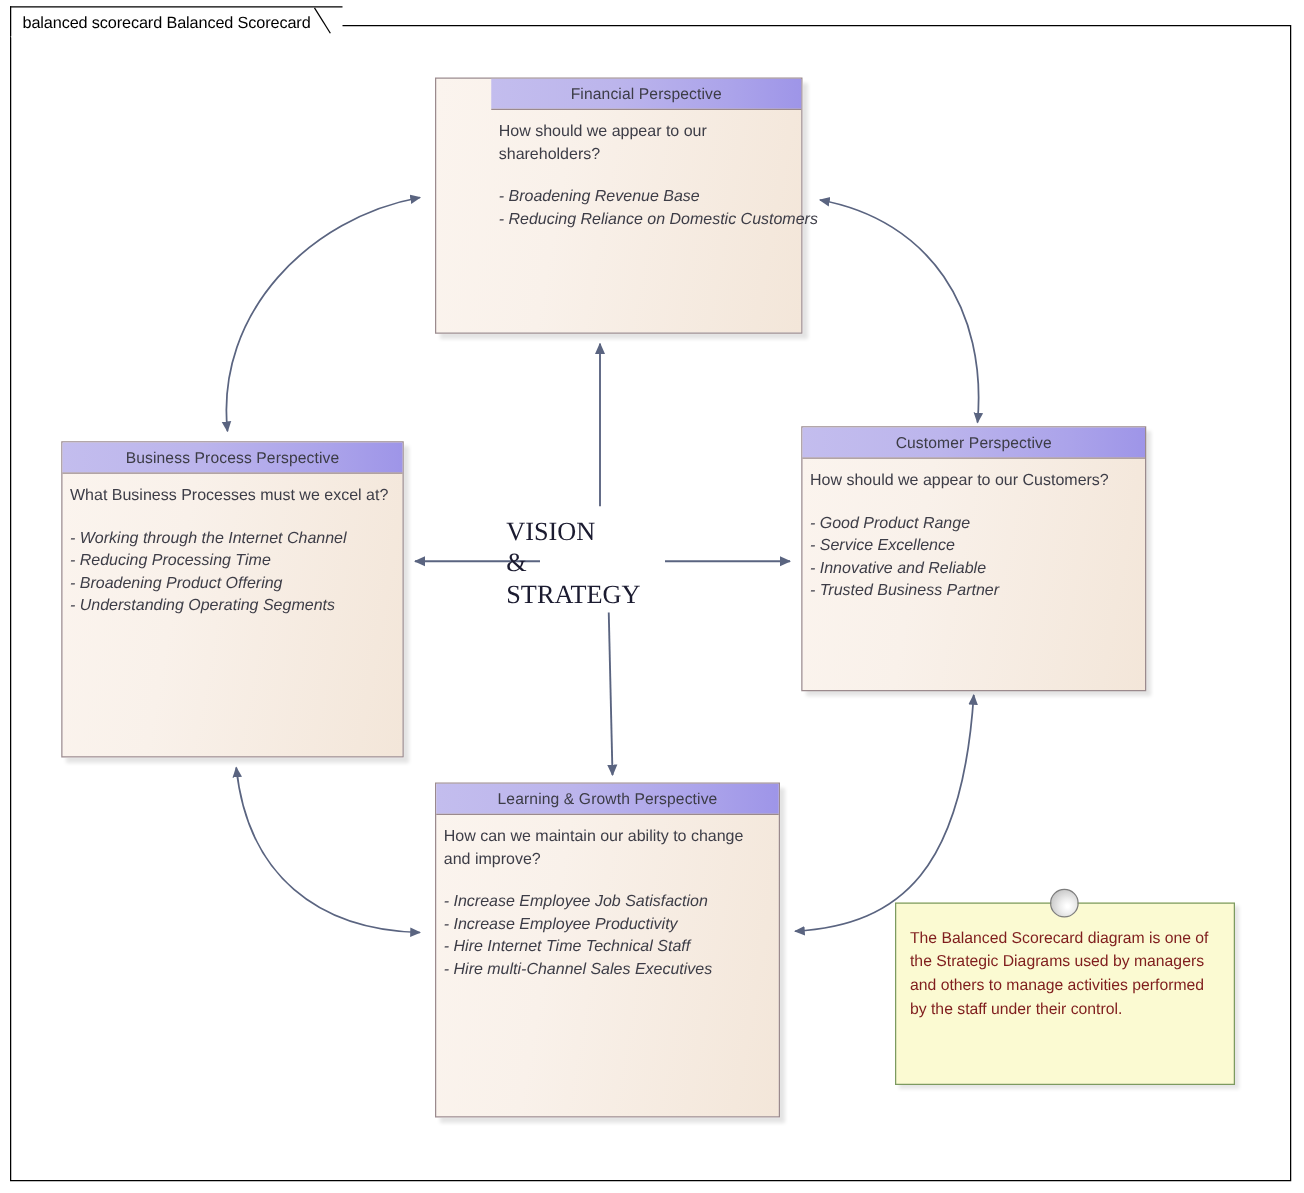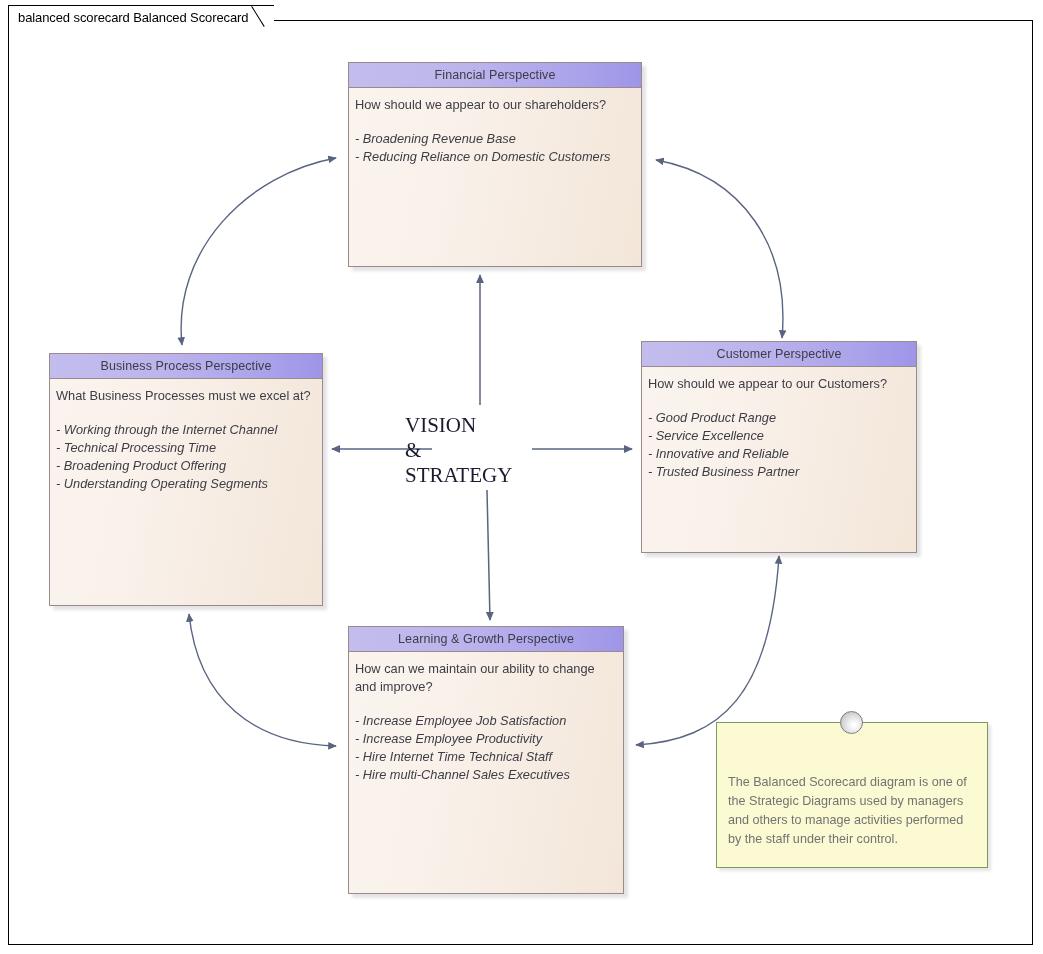--- a/index.html
+++ b/index.html
@@ -154,22 +154,21 @@
     box-sizing: border-box;
     background: #fbfad2;
     border: 1px solid #7c9a60;
     box-shadow: 3px 3px 3px rgba(0,0,0,0.10);
     z-index: 3;
   }
   #note-text {
     padding: 18px 16px 10px 11px;
     font-size: 12.6px;
     line-height: 19px;
-    color: #737373;
-    margin-top: 32px;
+    color: #7f1d1d;
   }
   #note-pin {
     position: absolute;
     left: 50%;
     top: -12px;
     margin-left: -12px;
     width: 23px;
     height: 23px;
     border-radius: 50%;
     border: 1px solid #7d7d7d;
@@ -209,42 +208,42 @@
     </g>
 
     <g stroke="#5a6480" stroke-width="1.4" fill="none">
       <path d="M 182 345 C 172 250 248 174 336 158" marker-start="url(#arrowStart)" marker-end="url(#arrowEnd)"></path>
       <path d="M 656 160 C 744 176 790 248 782 338" marker-start="url(#arrowStart)" marker-end="url(#arrowEnd)"></path>
       <path d="M 189 614 C 198 700 254 744 336 746" marker-start="url(#arrowStart)" marker-end="url(#arrowEnd)"></path>
       <path d="M 636 745 C 722 740 770 694 779 556" marker-start="url(#arrowStart)" marker-end="url(#arrowEnd)"></path>
     </g>
   </svg>
 
-  <div class="persp-box" id="box-financial" style="left:348px; top:62px; width:294px; height:205px;">
+  <div class="persp-box" id="box-financial" style="left:348px; top:62px; width:294px; height:205px;padding-left:44px;">
     <div class="persp-header">
       <span>Financial Perspective</span>
     </div>
     <div class="persp-body">
       <p class="persp-question">How should we appear to our shareholders?</p>
       <ul class="persp-items">
         <li>- Broadening Revenue Base</li>
         <li>- Reducing Reliance on Domestic Customers</li>
       </ul>
     </div>
   </div>
 
   <div class="persp-box" id="box-business-process" style="left:49px; top:353px; width:274px; height:253px;">
     <div class="persp-header">
       <span>Business Process Perspective</span>
     </div>
     <div class="persp-body">
       <p class="persp-question">What Business Processes must we excel at?</p>
       <ul class="persp-items">
         <li>- Working through the Internet Channel</li>
-        <li>- Technical Processing Time</li>
+        <li>- Reducing Processing Time</li>
         <li>- Broadening Product Offering</li>
         <li>- Understanding Operating Segments</li>
       </ul>
     </div>
   </div>
 
   <div class="persp-box" id="box-customer" style="left:641px; top:341px; width:276px; height:212px;">
     <div class="persp-header">
       <span>Customer Perspective</span>
     </div>

